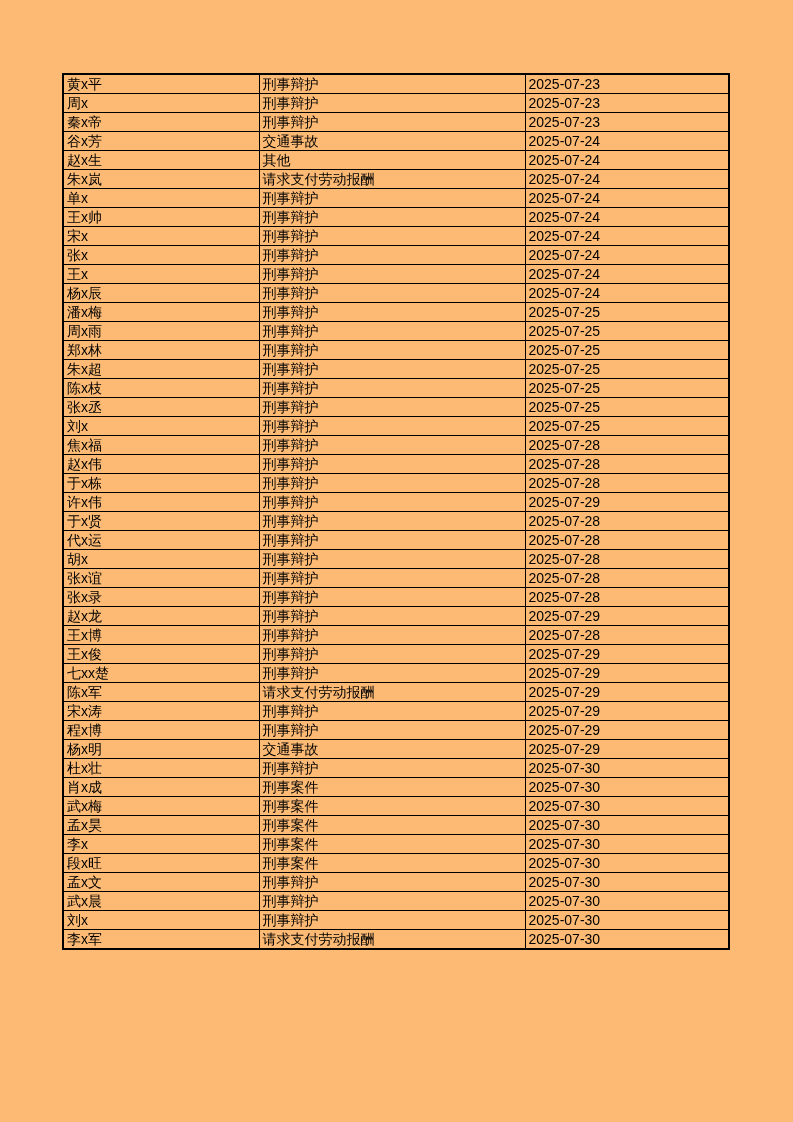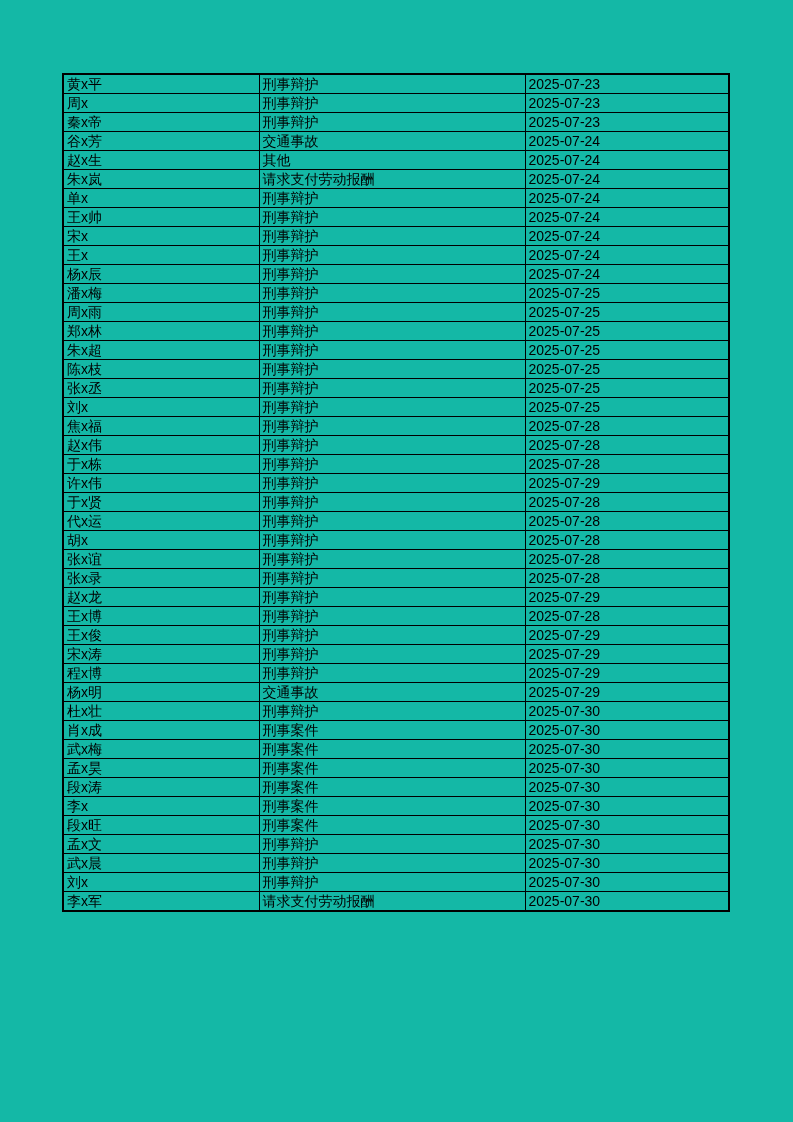--- a/index.html
+++ b/index.html
@@ -4,21 +4,21 @@
 <style>
   html, body {
     margin: 0;
     padding: 0;
     background: #ffffff;
   }
   .page {
     position: relative;
     width: 793px;
     height: 1122px;
-    background: #14b8a6;
+    background: #fdba74;
     overflow: hidden;
     font-family: "Liberation Sans", sans-serif;
     color: #000000;
   }
   table.case-table {
     position: absolute;
     left: 62px;
     top: 73px;
     width: 666px;
     border-collapse: collapse;
@@ -90,20 +90,25 @@
           <td>王x帅</td>
           <td>刑事辩护</td>
           <td>2025-07-24</td>
         </tr>
         <tr>
           <td>宋x</td>
           <td>刑事辩护</td>
           <td>2025-07-24</td>
         </tr>
         <tr>
+          <td>张x</td>
+          <td>刑事辩护</td>
+          <td>2025-07-24</td>
+        </tr>
+        <tr>
           <td>王x</td>
           <td>刑事辩护</td>
           <td>2025-07-24</td>
         </tr>
         <tr>
           <td>杨x辰</td>
           <td>刑事辩护</td>
           <td>2025-07-24</td>
         </tr>
         <tr>
@@ -192,20 +197,30 @@
           <td>2025-07-29</td>
         </tr>
         <tr>
           <td>王x博</td>
           <td>刑事辩护</td>
           <td>2025-07-28</td>
         </tr>
         <tr>
           <td>王x俊</td>
           <td>刑事辩护</td>
+          <td>2025-07-29</td>
+        </tr>
+        <tr>
+          <td>七xx楚</td>
+          <td>刑事辩护</td>
+          <td>2025-07-29</td>
+        </tr>
+        <tr>
+          <td>陈x军</td>
+          <td>请求支付劳动报酬</td>
           <td>2025-07-29</td>
         </tr>
         <tr>
           <td>宋x涛</td>
           <td>刑事辩护</td>
           <td>2025-07-29</td>
         </tr>
         <tr>
           <td>程x博</td>
           <td>刑事辩护</td>
@@ -226,25 +241,20 @@
           <td>刑事案件</td>
           <td>2025-07-30</td>
         </tr>
         <tr>
           <td>武x梅</td>
           <td>刑事案件</td>
           <td>2025-07-30</td>
         </tr>
         <tr>
           <td>孟x昊</td>
-          <td>刑事案件</td>
-          <td>2025-07-30</td>
-        </tr>
-        <tr>
-          <td>段x涛</td>
           <td>刑事案件</td>
           <td>2025-07-30</td>
         </tr>
         <tr>
           <td>李x</td>
           <td>刑事案件</td>
           <td>2025-07-30</td>
         </tr>
         <tr>
           <td>段x旺</td>

